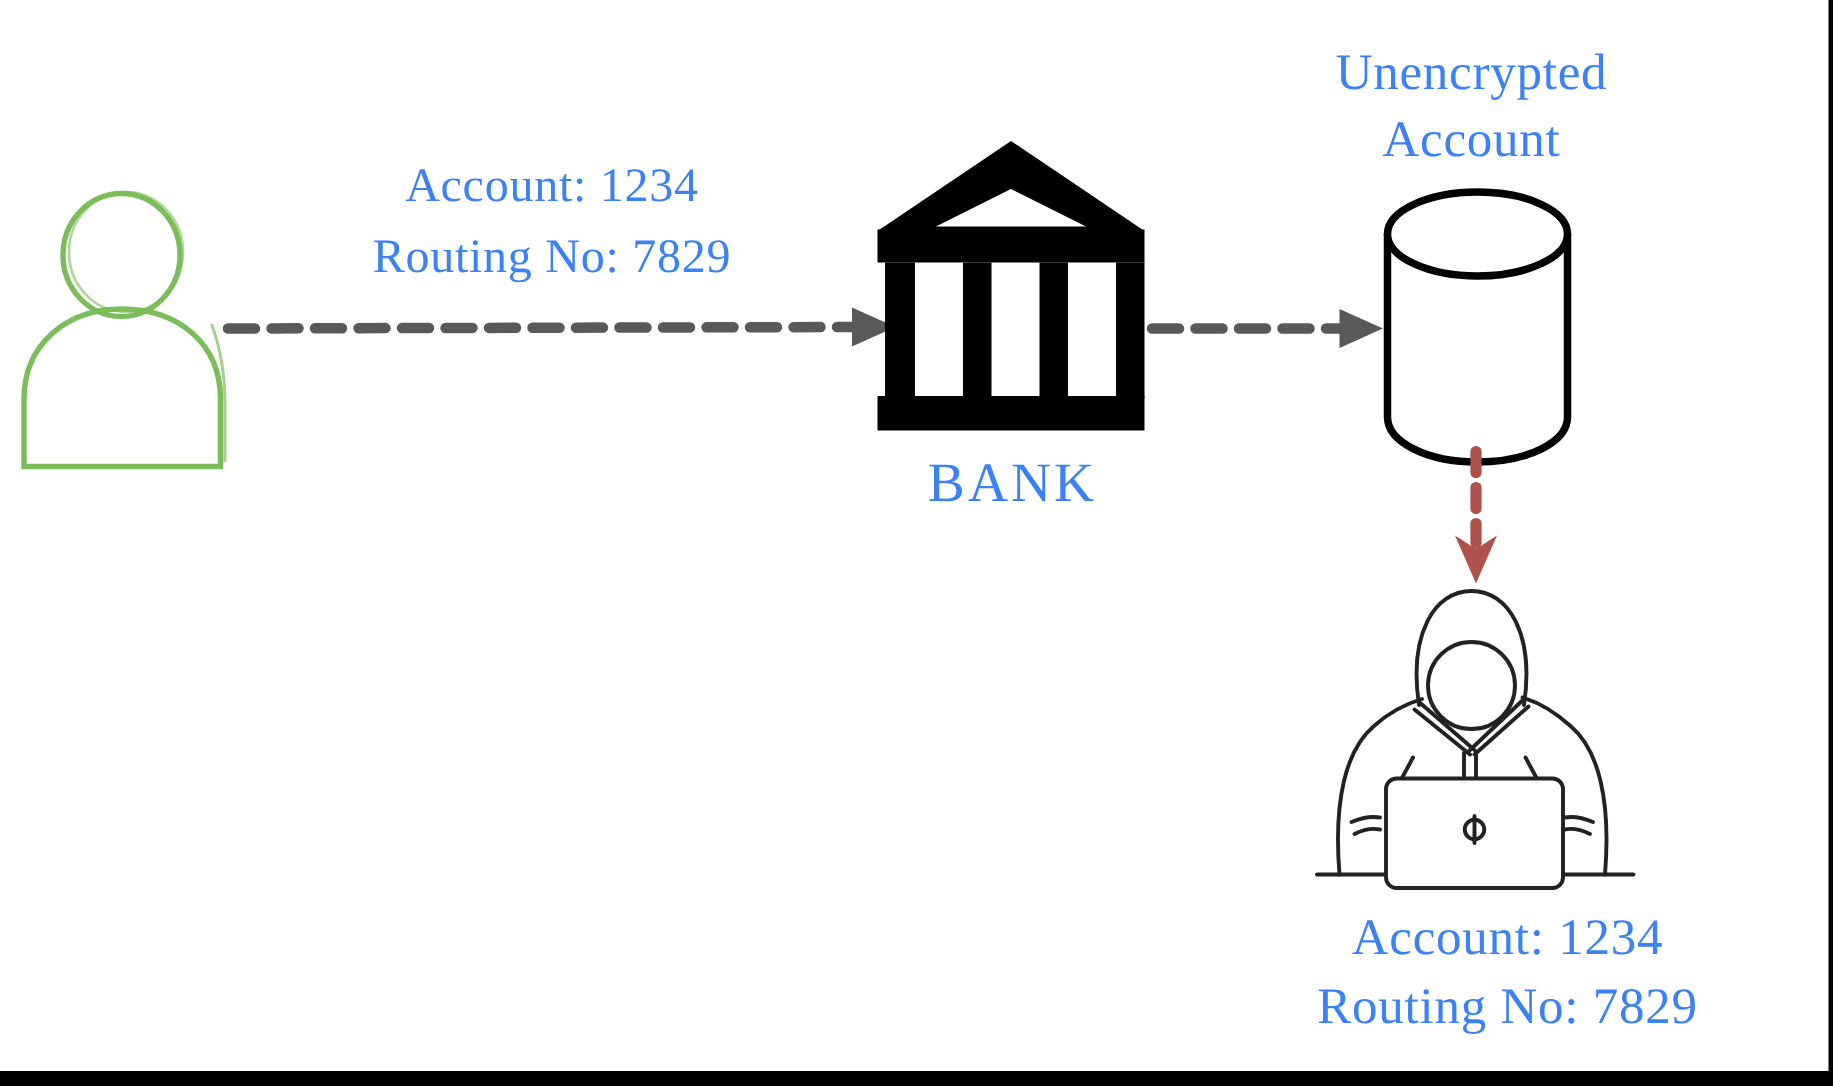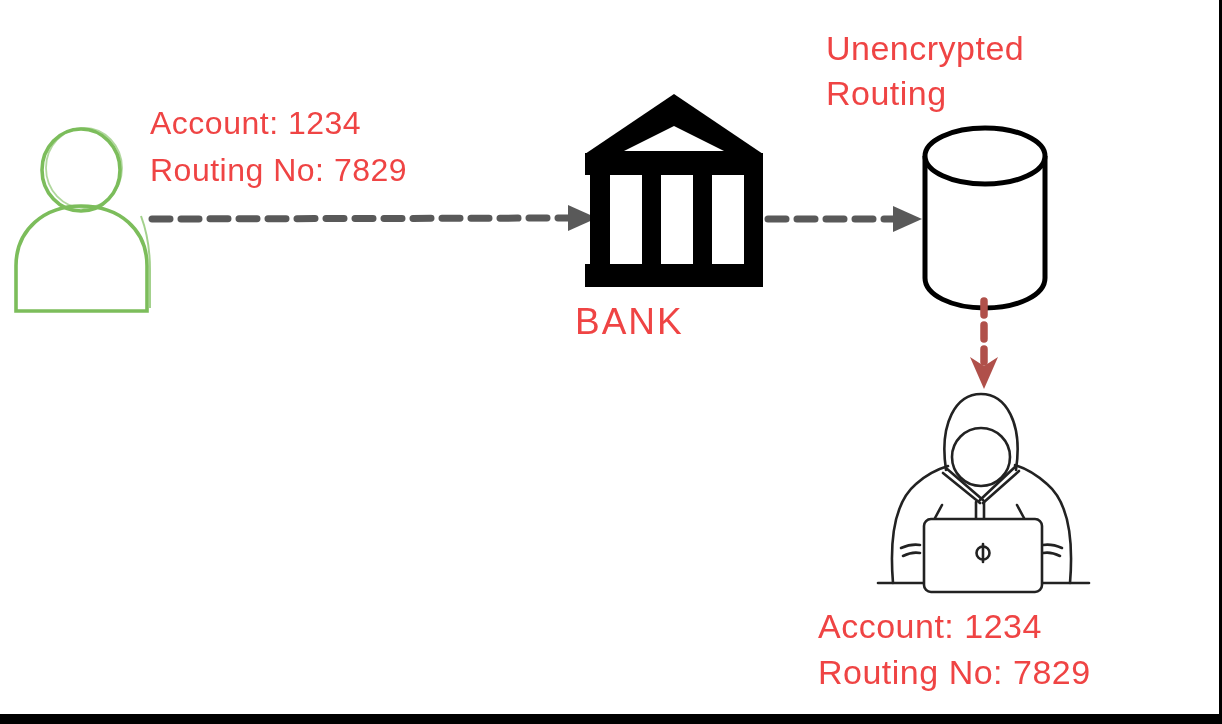--- a/index.html
+++ b/index.html
@@ -1,21 +1,21 @@
 <!DOCTYPE html>
 <html style="--background: #ffffff; --arrow-gray: #595959; --arrow-red: #b0504a; --icon-black: #000000; --sketch-stroke: #222222; --person-stroke: #7cbd5b; --person-fill-light: #d8ecc9; --person-fill-dark: #9fd37d; --border-black: #000000;"><head>
 <meta charset="utf-8">
 <style>
   * { margin:0; padding:0; box-sizing:border-box; }
   html,body { width:1222px; height:724px; overflow:hidden; }
   body { background: var(--background, #ffffff); font-family: "DejaVu Sans", sans-serif; }
   #canvas { position:relative; width:1222px; height:724px; background: var(--background,#fff); }
   #art { position:absolute; left:0; top:0; }
 
-  .label { position:absolute; text-align:left; color:#ef4444; font-family:Liberation Sans, sans-serif; }
+  .label { position:absolute; text-align:center; color:#3b82f6; font-family:Liberation Serif, serif; }
   .msg { font-size:32px; line-height:47px; font-weight:500; letter-spacing:0.5px; }
   #sender-message { left:150px; top:100px; width:436px; }
   #database-label { left:826px; top:26px; width:310px; font-size:34px; line-height:45px; letter-spacing:0.5px; }
   #bank-label { left:575px; top:301px; width:200px; font-size:37px; letter-spacing:2px; }
   #leaked-message { left:818px; top:603px; width:374px; font-size:34px; line-height:46px; letter-spacing:0.5px; }
 
   #bottom-bar { position:absolute; left:0; bottom:0; width:1222px; height:10px; background:var(--border-black,#000); }
   #right-line { position:absolute; right:0; top:0; width:3px; height:724px; background:var(--border-black,#000); }
 
   .gray-dash { stroke: var(--arrow-gray,#595959); stroke-width:7; stroke-dasharray:18 11; stroke-linecap:round; fill:none; }
@@ -107,21 +107,21 @@
     </g>
   </svg>
 
   <div class="label msg" id="sender-message">
     <div>Account: 1234</div>
     <div>Routing No: 7829</div>
   </div>
 
   <div class="label" id="database-label">
     <div>Unencrypted</div>
-    <div>Routing</div>
+    <div>Account</div>
   </div>
 
   <div class="label" id="bank-label">BANK</div>
 
   <div class="label" id="leaked-message">
     <div>Account: 1234</div>
     <div>Routing No: 7829</div>
   </div>
 
   <div id="bottom-bar"></div>

